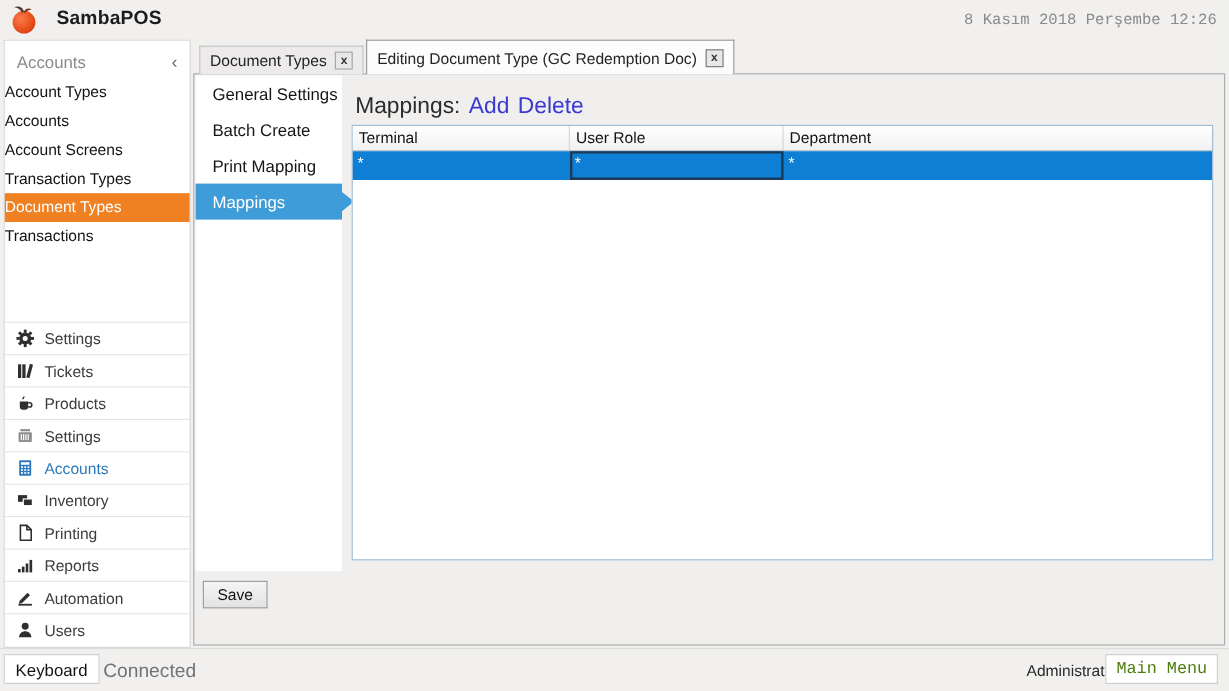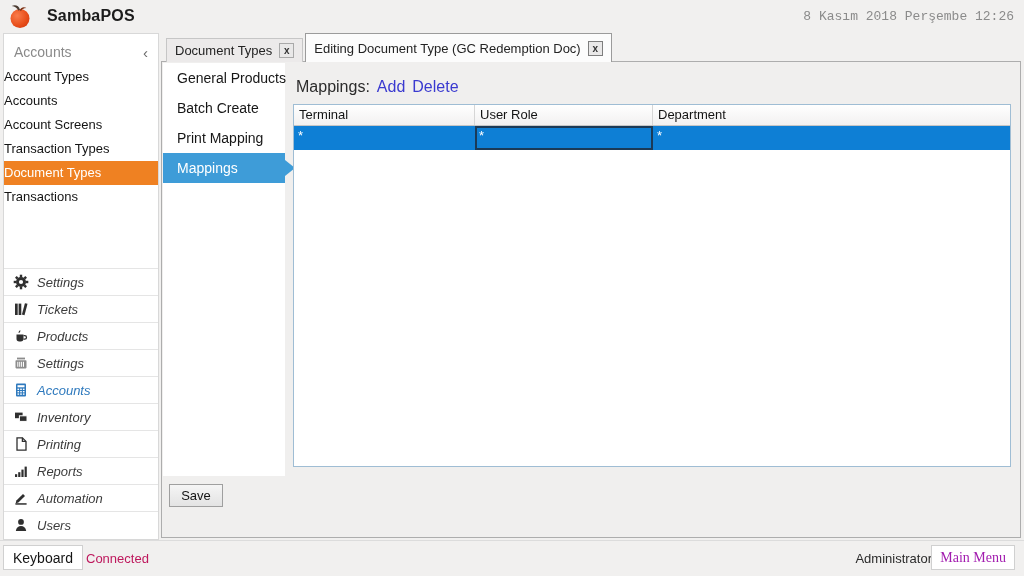--- a/index.html
+++ b/index.html
@@ -34,21 +34,21 @@
   .collapse { color:#6a6a6a; font-size:15px; cursor:pointer; line-height:1; }
   .nav-item {
     height:24px; line-height:24px; 
     font-size:13px; color:#141414; cursor:pointer; white-space:nowrap;
   }
   .nav-item.selected { background:#EF8122; color:#ffffff; }
   .modules { position:absolute; left:0; right:0; top:234px; }
   .module-item {
     height:27px; border-top:1px solid #e5e5e5;
     display:flex; align-items:center; gap:8px; padding-left:9px;
-    font-size:13px; color:#3c3c3c; cursor:pointer;font-style:italic;
+    font-size:13px; color:#3c3c3c; cursor:pointer;
   }
   .module-item .mi { width:16px; height:16px; flex:0 0 16px; }
   .module-item.selected { color:#2E79BD; }
 
   
   .tabstrip { position:absolute; left:166px; top:33px; height:29px; display:flex; align-items:flex-end; gap:2px; z-index:5; }
   .tab {
     display:flex; align-items:center; gap:7px; padding:0 8px;
     font-size:13px; color:#242424; cursor:pointer; white-space:nowrap;
   }
@@ -70,21 +70,21 @@
   .inner-item {
     position:relative; height:30px; line-height:30px; padding-left:14px;
     font-size:14px; color:#161616; cursor:pointer; white-space:nowrap;
   }
   .inner-item.selected { background:#3E9CD8; color:#fff; }
   .inner-item.selected::after {
     content:""; position:absolute; right:-10px; top:50%; margin-top:-8px;
     border-left:10px solid #3E9CD8; border-top:8px solid transparent; border-bottom:8px solid transparent;
   }
 
-  .map-toolbar { position:absolute; left:134px; top:16px; font-size:16px; color:#2b2b2b; display:flex; gap:7px; align-items:baseline; }
+  .map-toolbar { position:absolute; left:134px; top:16px; font-size:19px; color:#2b2b2b; display:flex; gap:7px; align-items:baseline; }
   .map-link { color:#3a3ad0; cursor:pointer; }
 
   
   .grid {
     position:absolute; left:131px; top:42px; width:718px; height:363px;
     background:#ffffff; border:1px solid #9fbdd4;
   }
   .grid-header { display:flex; height:21px; background:linear-gradient(#ffffff,#f2f1f1); border-bottom:1px solid #c6c6c6; }
   .gh { padding-left:5px; font-size:13px; color:#141414; line-height:20px; border-right:1px solid #d6d6d6; }
   .gh:last-child { border-right:none; }
@@ -99,26 +99,26 @@
     font-family:"Liberation Sans", sans-serif; font-size:13px; color:#141414; cursor:pointer;
   }
 
   
   .footer { position:absolute; left:0; top:540px; width:1024px; height:36px; border-top:1px solid #dcdcdc; }
   .keyboard-btn {
     position:absolute; left:3px; top:4px; height:25px; padding:0 9px;
     background:#ffffff; border:1px solid #d0d0d0;
     font-family:"Liberation Sans", sans-serif; font-size:14px; color:#141414; cursor:pointer;
   }
-  .connected { position:absolute; left:86px; top:10px; font-size:13px; color:#be185d; }
+  .connected { position:absolute; left:86px; top:10px; font-size:16px; color:#737373; }
   .admin { position:absolute; right:92px; top:10px; font-size:13px; color:#2b2b2b; }
   .mainmenu-btn {
     position:absolute; right:9px; top:4px; height:25px; padding:0 8px;
     background:#ffffff; border:1px solid #d0d0d0;
-    font-family:Liberation Serif, serif; font-size:14px; color:#a21caf; cursor:pointer;
+    font-family:Liberation Mono, monospace; font-size:14px; color:#4d7c0f; cursor:pointer;
   }
 </style>
 </head>
 <body>
 
 <div class="topbar">
   <div class="logo">
     <svg width="24" height="26" viewBox="0 0 24 26">
       <defs>
         <radialGradient id="lg" cx="35%" cy="35%" r="75%">
@@ -274,21 +274,21 @@
   </div>
   <div class="tab active">
     <span>Editing Document Type (GC Redemption Doc)</span>
     <span class="tab-close">x</span>
   </div>
 </div>
 
 <div class="content">
 
   <div class="inner-nav">
-    <div class="inner-item">General Products</div>
+    <div class="inner-item">General Settings</div>
     <div class="inner-item">Batch Create</div>
     <div class="inner-item">Print Mapping</div>
     <div class="inner-item selected">Mappings</div>
   </div>
 
   <div class="map-toolbar">
     <span>Mappings:</span>
     <span class="map-link">Add</span>
     <span class="map-link">Delete</span>
   </div>

